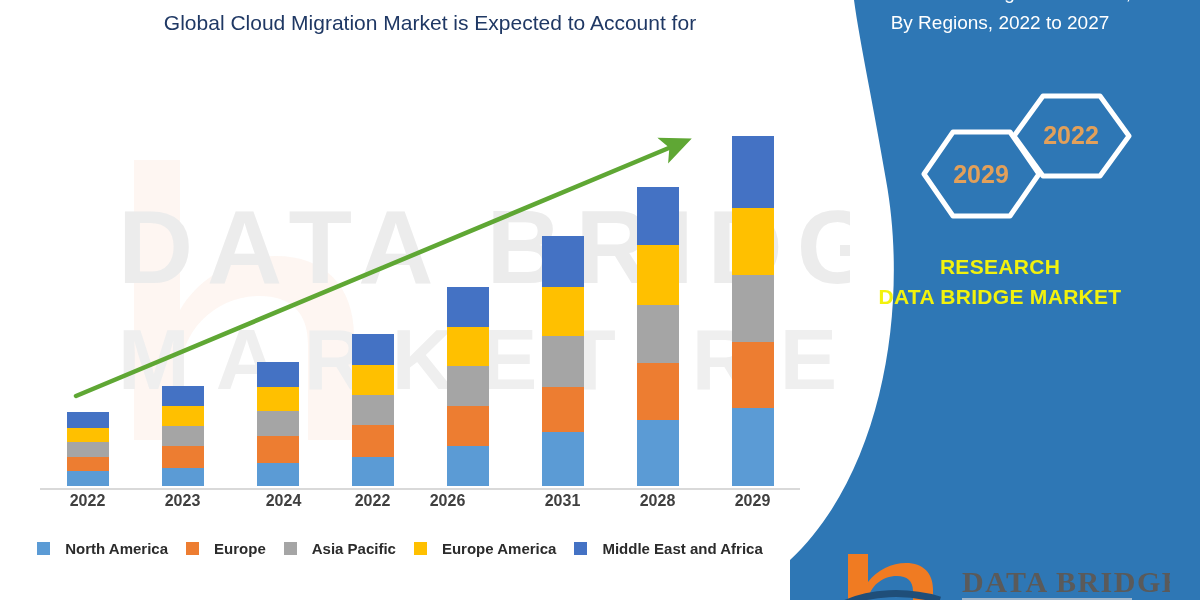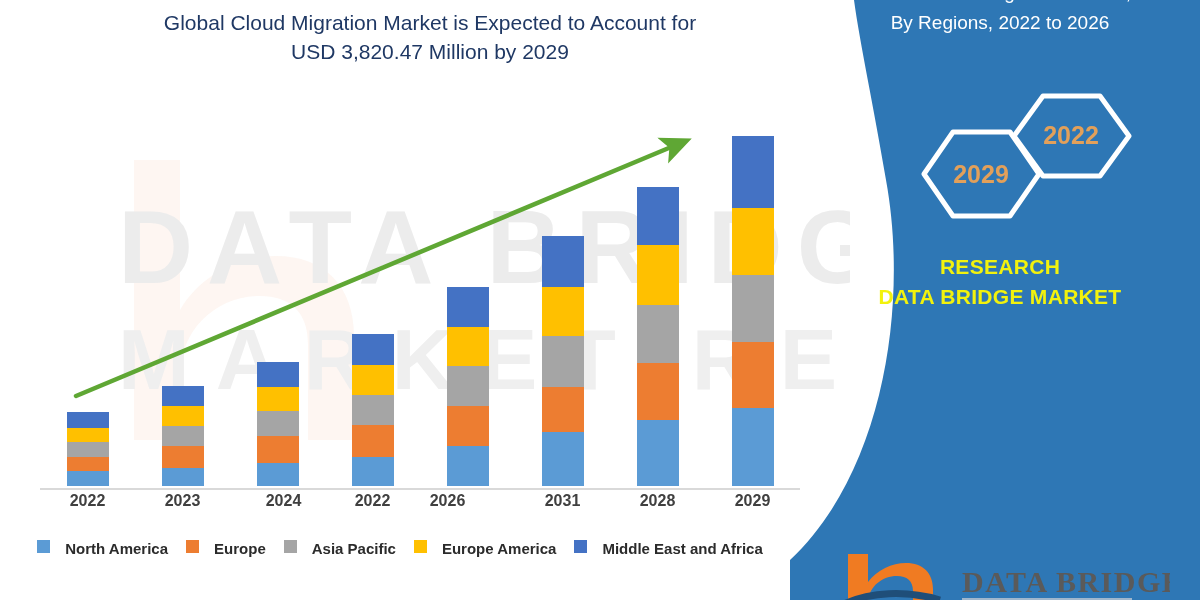--- a/index.html
+++ b/index.html
@@ -53,21 +53,21 @@
   .xlabel {
     position: absolute; top: 0; width: 90px; text-align: center;
     font-size: 16px; font-weight: 700; color: #404040;
   }
 
   
   .legend {
     position: absolute; left: 0; top: 540px; width: 800px;
     display: flex; justify-content: center; align-items: center; gap: 18px;
   }
-  .legend-item { display: flex; align-items: flex-start; gap: 15px; }
+  .legend-item { display: flex; align-items: center; gap: 15px; }
   .legend-swatch { width: 13px; height: 13px; display: inline-block; }
   .legend-label { font-size: 15px; font-weight: 700; color: #2b2b2b; white-space: nowrap; }
 
   
   .arrow { position: absolute; left: 0; top: 0; width: 850px; height: 600px; pointer-events: none; }
 
   
   .brand-panel { position: absolute; left: 790px; top: 0; width: 410px; height: 600px; }
   .brand-bg { position: absolute; inset: 0; }
 
@@ -98,21 +98,20 @@
                c0,-32 -18,-48 -48,-48 -44,0 -80,34 -80,80 v64 h-46 z" fill="#F6C9AE" opacity="0.55"></path>
     </svg>
 
     <div class="wm-text">
       <span class="l1">DATA BRIDGE</span>
       <span class="l2">MARKET RESEARCH</span>
     </div>
 
     <div class="chart-title">
       <div>Global Cloud Migration Market is Expected to Account for</div>
-      <div>USD 3,820.47 Million by 2029</div>
     </div>
 
     <div class="plot">
       <div class="bars" id="bars">
           <div class="bar-group" style="left: 0px; width: 95px;">
             <div class="bar">
               <div class="seg" title="Middle East and Africa 2022: 173" style="height: 15.8924px; background: rgb(68, 114, 196);"></div>
               <div class="seg" title="South America 2022: 162" style="height: 14.8819px; background: rgb(255, 192, 0);"></div>
               <div class="seg" title="Asia Pacific 2022: 162" style="height: 14.8819px; background: rgb(165, 165, 165);"></div>
               <div class="seg" title="Europe 2022: 151" style="height: 13.8714px; background: rgb(237, 125, 49);"></div>
@@ -231,21 +230,21 @@
   </div>
 
   <div class="brand-panel">
 
     <svg class="brand-bg" viewBox="0 0 410 600" preserveAspectRatio="none">
       <path d="M64 0 L410 0 L410 600 L0 600 L0 560 C96 470 118 300 96 180 C84 108 70 44 64 0 Z" fill="#2E77B5"></path>
     </svg>
 
     <div class="brand-subtitle">
       <div>Global Cloud Migration Market,</div>
-      <div>By Regions, 2022 to 2026</div>
+      <div>By Regions, 2022 to 2027</div>
     </div>
 
     <svg class="hexes" viewBox="0 0 230 135">
 
       <g>
         <polygon points="133,8 190,8 219,48 190,88 133,88 104,48" fill="none" stroke="#ffffff" stroke-width="5" stroke-linejoin="round"></polygon>
         <text id="hexYearBack" x="161" y="56" text-anchor="middle" font-family="Liberation Sans, sans-serif" font-size="25" font-weight="700" fill="#E2A05A">2022</text>
       </g>
 
       <g>

